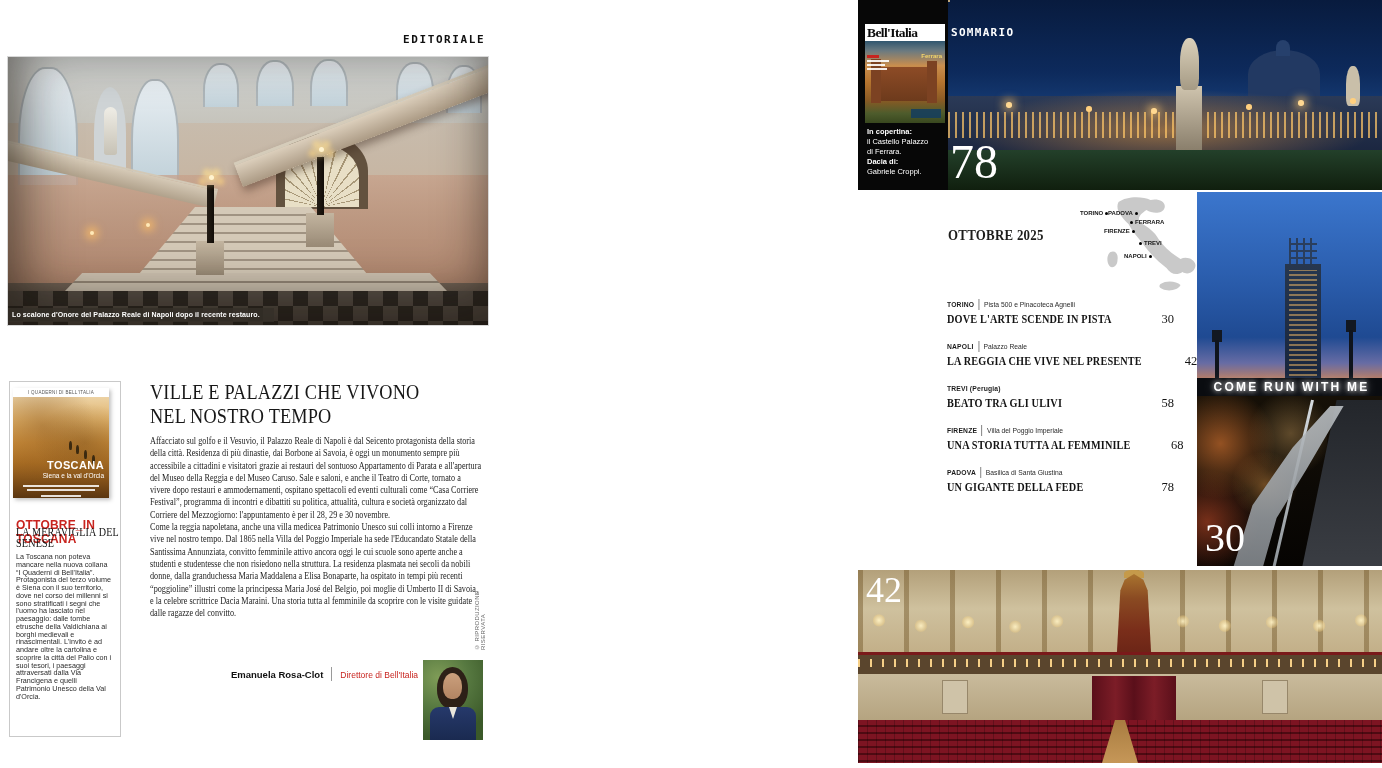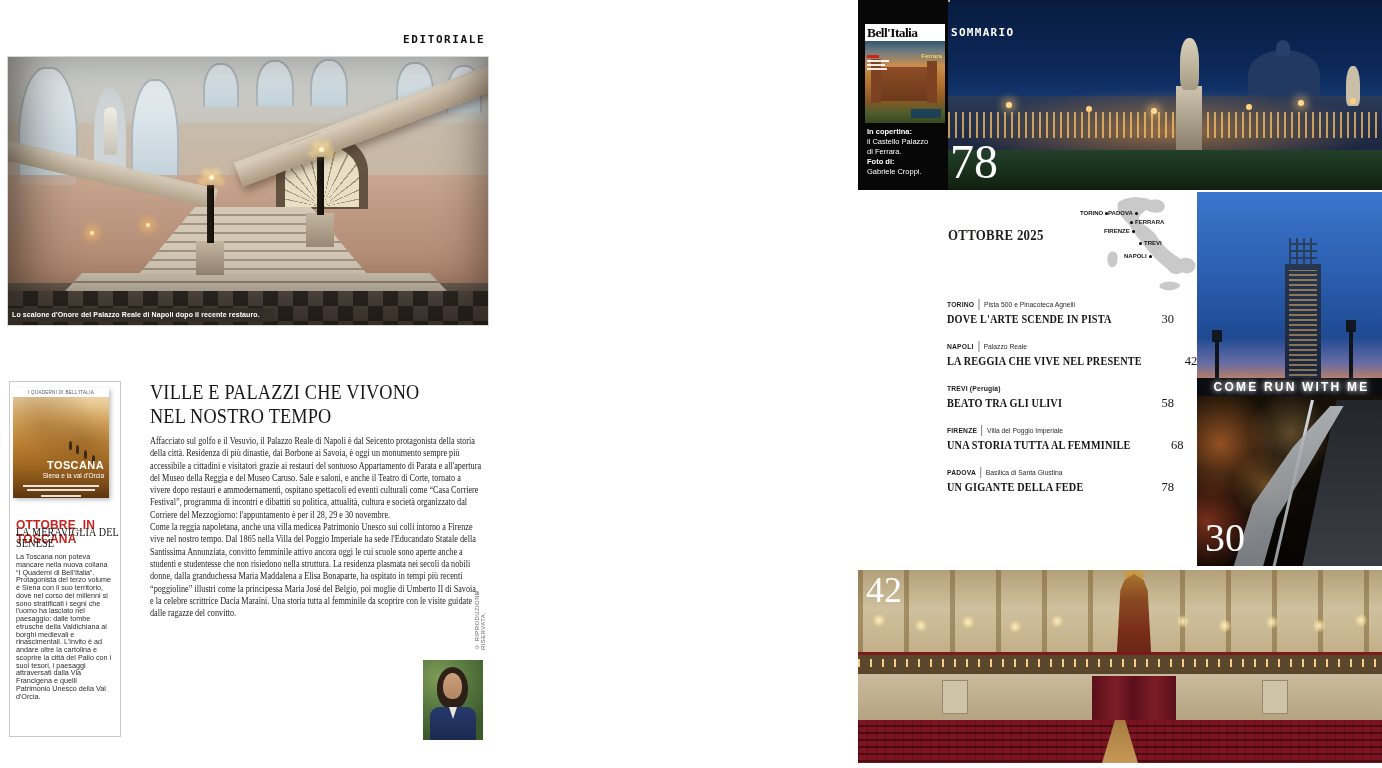--- a/index.html
+++ b/index.html
@@ -302,20 +302,23 @@
   <div class="abs ed-title">
     <span style="display:block">VILLE E PALAZZI CHE VIVONO</span>
     <span style="display:block">NEL NOSTRO TEMPO</span>
   </div>
 
   <div class="abs ed-body">
     <p>Affacciato sul golfo e il Vesuvio, il Palazzo Reale di Napoli è dal Seicento protagonista della storia della città. Residenza di più dinastie, dai Borbone ai Savoia, è oggi un monumento sempre più accessibile a cittadini e visitatori grazie ai restauri del sontuoso Appartamento di Parata e all'apertura del Museo della Reggia e del Museo Caruso. Sale e saloni, e anche il Teatro di Corte, tornato a vivere dopo restauri e ammodernamenti, ospitano spettacoli ed eventi culturali come “Casa Corriere Festival”, programma di incontri e dibattiti su politica, attualità, cultura e società organizzato dal Corriere del Mezzogiorno: l'appuntamento è per il 28, 29 e 30 novembre.</p>
     <p>Come la reggia napoletana, anche una villa medicea Patrimonio Unesco sui colli intorno a Firenze vive nel nostro tempo. Dal 1865 nella Villa del Poggio Imperiale ha sede l'Educandato Statale della Santissima Annunziata, convitto femminile attivo ancora oggi le cui scuole sono aperte anche a studenti e studentesse che non risiedono nella struttura. La residenza plasmata nei secoli da nobili donne, dalla granduchessa Maria Maddalena a Elisa Bonaparte, ha ospitato in tempi più recenti “poggioline” illustri come la principessa Maria José del Belgio, poi moglie di Umberto II di Savoia, e la celebre scrittrice Dacia Maraini. Una storia tutta al femminile da scoprire con le visite guidate dalle ragazze del convitto.</p>
   </div>
 
+  <div class="abs signature">
+    <span class="sig-name">Emanuela Rosa-Clot</span><span class="sig-div"></span><span class="sig-role">Direttore di Bell'Italia</span>
+  </div>
 
   <div class="abs copyright-vert">© RIPRODUZIONE RISERVATA</div>
 
   <div class="abs portrait">
     <div class="pt-hair"></div>
     <div class="pt-face"></div>
     <div class="pt-body"></div>
     <div class="pt-shirt"></div>
   </div>
 
@@ -331,21 +334,21 @@
         <div class="bi-line bi-l2"></div>
         <div class="bi-line bi-l3"></div>
         <div class="abs bi-ferrara">Ferrara</div>
         <div class="bi-strip"></div>
       </div>
     </div>
     <div class="bi-credits">
       <div>In copertina:</div>
       <div>il Castello Palazzo</div>
       <div>di Ferrara.</div>
-      <div>Foto di:</div>
+      <div>Dacia di:</div>
       <div>Gabriele Croppi.</div>
     </div>
   </div>
 
   <div class="abs photo-padova">
     <div class="pd-dome"></div>
     <div class="pd-cupola"></div>
     <div class="pd-buildings"></div>
     <div class="pd-glow"></div>
     <div class="pd-windows"></div>

